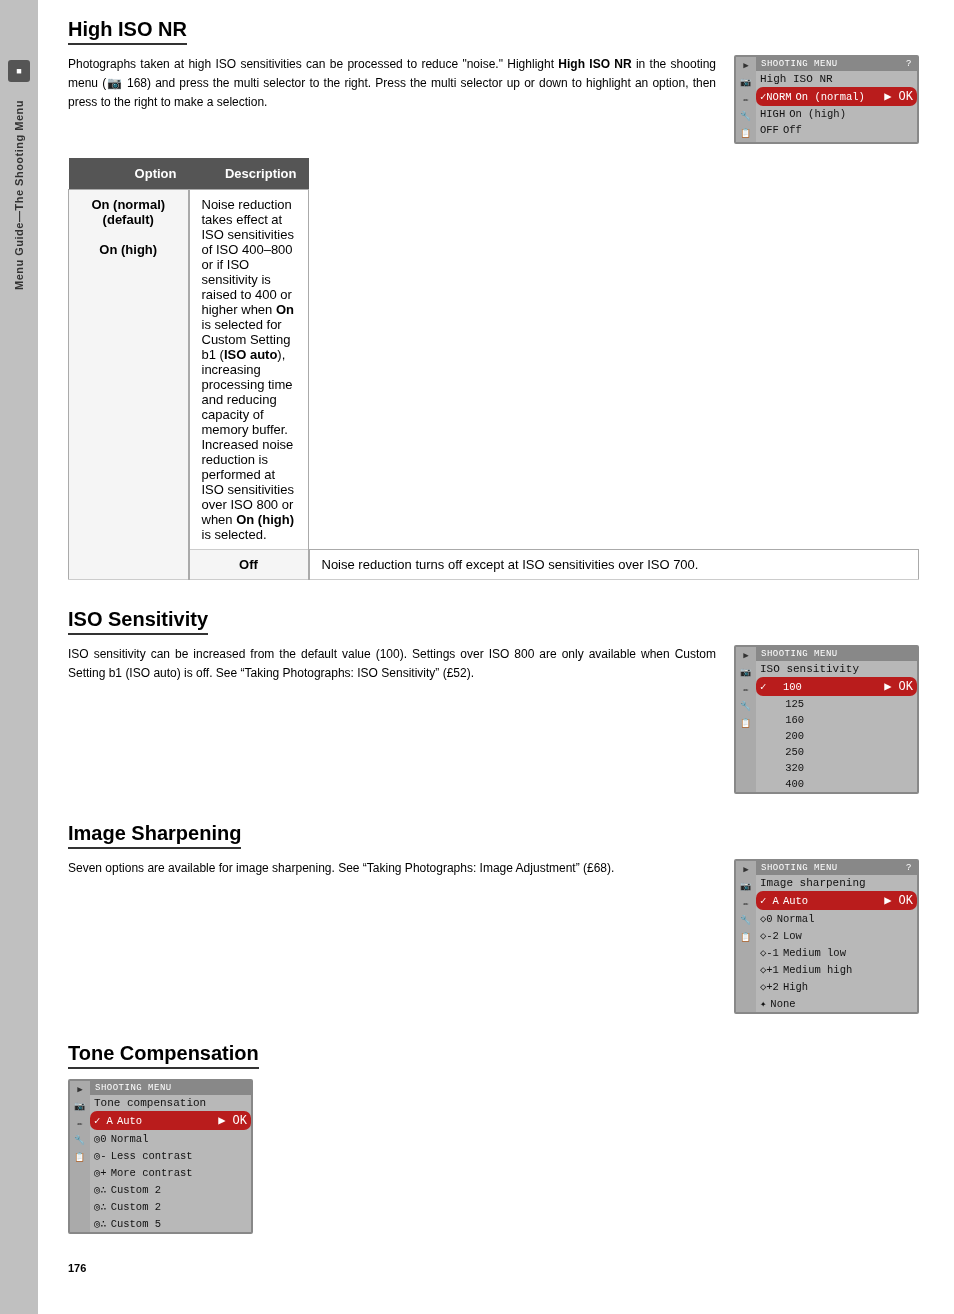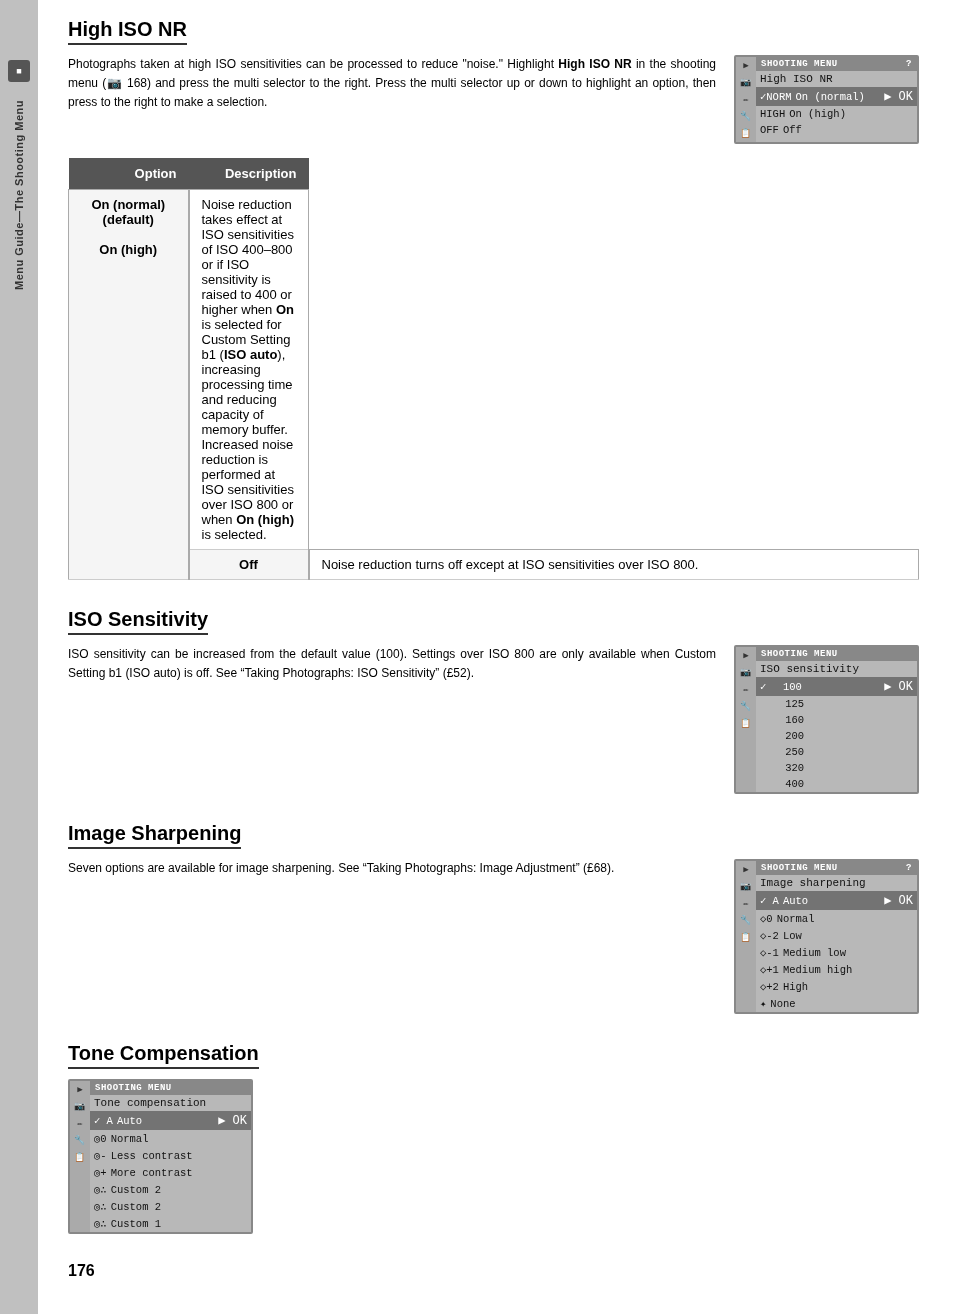--- a/index.html
+++ b/index.html
@@ -90,39 +90,40 @@
       overflow: hidden;
     }
     .cs-header {
       display: flex;
       justify-content: space-between;
       align-items: flex-start;
       background: #888;
       color: white;
       font-size: 9px;
       padding: 2px 5px;
-      font-weight: bold;
+      font-weight: normal;
       letter-spacing: 0.5px;
       gap: 40px;
     }
     .cs-title-bar {
       font-size: 11px;
       padding: 2px 4px;
       color: #111;
     }
     .cs-row {
       display: flex;
       align-items: center;
       padding: 2px 4px;
       font-size: 10.5px;
       color: #111;
     }
     .cs-row.selected {
-      background: #737373;
+      background: #b91c1c;
       color: white;
+      border-radius: 7px;
     }
     .cs-row .label {
       flex: 1;
     }
     .cs-row .arrow {
       font-size: 12px;
     }
     .cs-check {
       margin-right: 4px;
     }
@@ -170,21 +171,21 @@
       background: #f5f5f5;
       width: 120px;
     }
     .option-table tr td {
       border-bottom: 1px solid #ccc;
     }
 
     
     .page-number {
       font-weight: bold;
-      font-size: 16px;
+      font-size: 11px;
       margin-top: 20px;
     }
 
     
     strong { font-weight: bold; }
   </style>
 </head>
 <body>
 
 <div class="page-wrapper">
@@ -244,21 +245,21 @@
             <th>Description</th>
           </tr>
         </thead>
         <tbody>
           <tr>
             <td class="opt-name" rowspan="2"><strong>On (normal)</strong><br>(default)<br><br><strong>On (high)</strong></td>
             <td>Noise reduction takes effect at ISO sensitivities of ISO 400–800 or if ISO sensitivity is raised to 400 or higher when <strong>On</strong> is selected for Custom Setting b1 (<strong>ISO auto</strong>), increasing processing time and reducing capacity of memory buffer.  Increased noise reduction is performed at ISO sensitivities over ISO 800 or when <strong>On (high)</strong> is selected.</td>
           </tr>
           <tr>
             <td class="opt-name"><strong>Off</strong></td>
-            <td>Noise reduction turns off except at ISO sensitivities over ISO 800.</td>
+            <td>Noise reduction turns off except at ISO sensitivities over ISO 700.</td>
           </tr>
         </tbody>
       </table>
     </div>
 
     <div class="section">
       <div class="section-title">ISO Sensitivity</div>
       <div class="section-content">
         <div class="section-text">
           <p>ISO sensitivity can be increased from the default value (100).  Settings over ISO 800 are only available when Custom Setting b1 (ISO auto) is off.  See “Taking Photographs: ISO Sensitivity” (£52).</p>
@@ -401,21 +402,21 @@
               <div class="cs-row">
                   <span class="cs-check">◎∴</span>
                   <span class="label">Custom 2</span>
                 </div>
               <div class="cs-row">
                   <span class="cs-check">◎∴</span>
                   <span class="label">Custom 2</span>
                 </div>
               <div class="cs-row">
                   <span class="cs-check">◎∴</span>
-                  <span class="label">Custom 1</span>
+                  <span class="label">Custom 5</span>
                 </div>
             </div>
           </div>
         </div>
       </div>
     </div>
 
     <div class="page-number">176</div>
   </div>
 </div>

